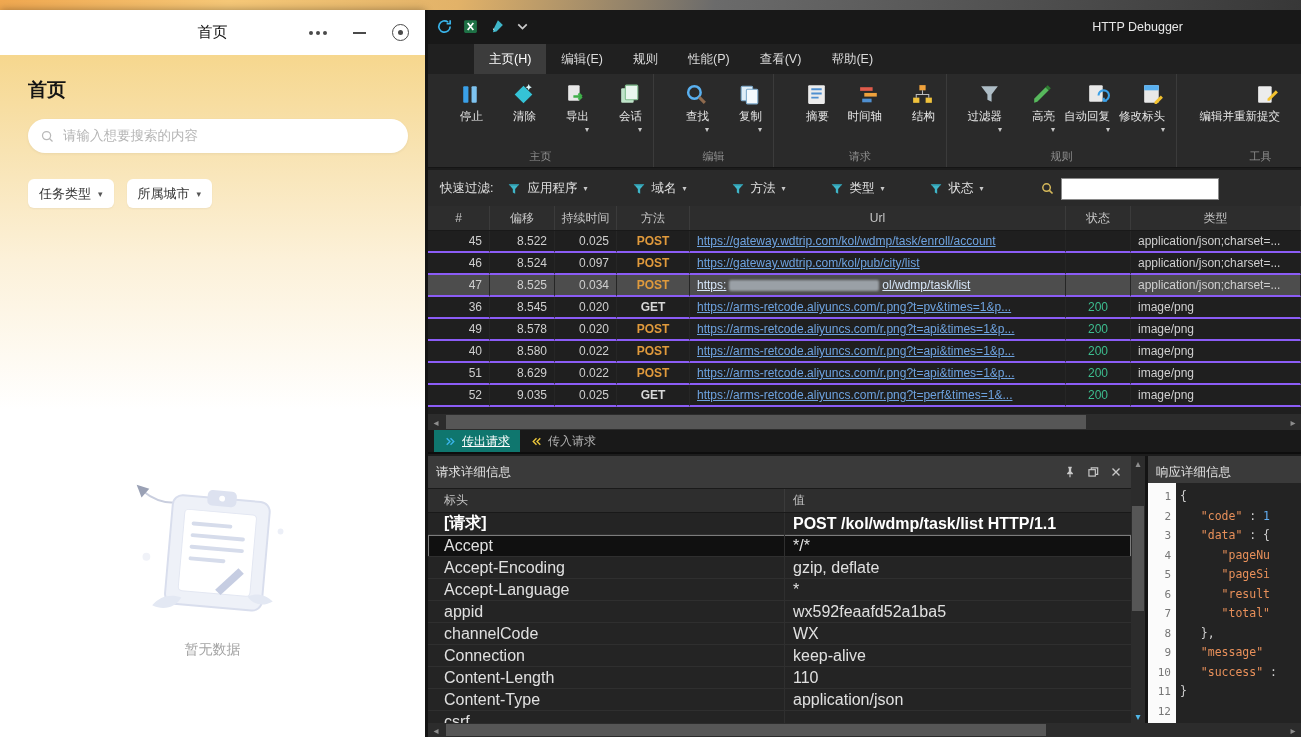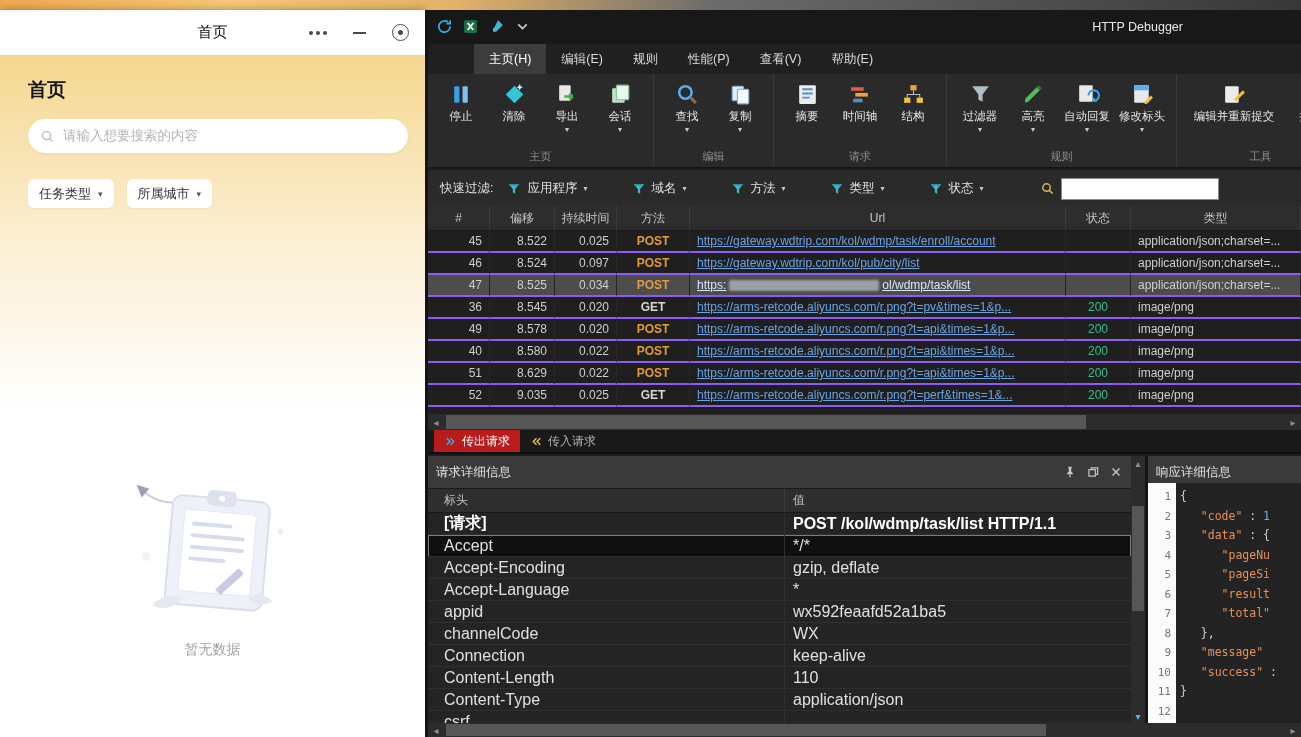--- a/index.html
+++ b/index.html
@@ -38,21 +38,21 @@
   .tb-ic{width:17px;height:17px;display:inline-block;cursor:pointer;}
   .tb-ic svg{width:100%;height:100%;}
   .hd-title{position:absolute;right:118px;top:10px;color:#e8e8e8;font-size:12.5px;}
   .hd-menubar{position:absolute;top:34px;left:0;right:0;height:30px;background:#202020;display:flex;padding-left:46px;}
   .menu-item{padding:0 15px;line-height:30px;color:#dcdcdc;font-size:12.5px;cursor:pointer;}
   .menu-item.active{background:#3c3c3c;color:#fff;}
   .hd-ribbon{position:absolute;top:64px;left:0;right:0;height:94px;background:#2a2a2a;display:flex;border-bottom:1px solid #151515;box-sizing:border-box;}
   .rgroup{position:relative;border-right:1px solid #3b3b3b;padding:5px 8px 18px;display:flex;}
   .rbtns{display:flex;gap:3px;}
   .rgroup-label{position:absolute;left:0;right:0;bottom:3px;text-align:center;color:#909090;font-size:11px;}
-  .rbtn{min-width:44px;display:flex;flex-direction:column;align-items:center;gap:2px;padding:3px 3px 0;color:#e6e6e6;font-size:11.5px;cursor:pointer;}
+  .rbtn{min-width:44px;display:flex;flex-direction:column;align-items:flex-end;gap:2px;padding:3px 3px 0;color:#e6e6e6;font-size:11.5px;cursor:pointer;}
   .rbtn.wide{min-width:92px;}
   .ricon{width:25px;height:25px;display:inline-block;}
   .ricon svg{width:100%;height:100%;}
   .rlabel{white-space:nowrap;}
   .rcaret{font-size:8px;color:#c8c8c8;line-height:1;}
   .hd-qf{position:absolute;top:160px;left:0;right:0;height:38px;background:#2a2a2a;border-bottom:1px solid #151515;display:flex;align-items:center;padding-left:12px;box-sizing:border-box;font-size:12.5px;color:#e0e0e0;}
   .qf-dds{display:flex;gap:44px;margin-left:14px;}
   .qf-dd{display:flex;align-items:center;gap:6px;cursor:pointer;}
   .qf-funnel{width:14px;height:14px;display:inline-block;}
   .qf-funnel svg{width:100%;height:100%;}
@@ -78,21 +78,21 @@
   .url-blur{display:inline-block;width:150px;height:11px;margin:0 3px;background:#9aa0a6;border-radius:2px;filter:blur(1.2px);}
   .hscroll{position:absolute;left:0;right:0;top:404px;height:16px;background:#2c2c2c;}
   .hscroll.bottom{top:713px;height:14px;}
   .sb-arrow{position:absolute;width:16px;height:100%;text-align:center;color:#8e8e8e;font-size:10px;display:flex;align-items:center;justify-content:center;cursor:pointer;}
   .sb-arrow.left{left:0;}
   .sb-arrow.right{right:0;}
   .sb-thumb{position:absolute;left:18px;width:640px;top:1px;bottom:1px;background:#565656;cursor:grab;}
   .sb-thumb.b{width:600px;}
   .hd-tabs{position:absolute;top:420px;left:0;right:0;height:24px;background:#191919;display:flex;padding-left:6px;border-bottom:2px solid #0d0d0d;box-sizing:border-box;}
   .tab{display:flex;align-items:center;gap:5px;padding:0 10px;font-size:12px;color:#b2b2b2;cursor:pointer;}
-  .tab.active{background:#b91c1c;color:#fff;}
+  .tab.active{background:#0f766e;color:#fff;text-decoration:underline;}
   .tab-ic{width:13px;height:13px;display:inline-block;}
   .tab-ic svg{width:100%;height:100%;}
   .panel{background:#242424;overflow:hidden;}
   .panel-left{position:absolute;left:0;top:446px;width:703px;height:267px;}
   .panel-right{position:absolute;left:720px;top:446px;width:153px;height:267px;}
   .panel-hd{height:27px;background:#3a3a3a;display:flex;align-items:center;padding:16px 8px;border-bottom:1px solid #1a1a1a;box-sizing:border-box;}
   .panel-title{color:#e4e4e4;font-size:12.5px;}
   .panel-ics{margin-left:auto;display:flex;gap:9px;align-items:center;}
   .panel-ics span{width:14px;height:14px;display:inline-block;cursor:pointer;}
   .panel-ics svg{width:100%;height:100%;}

